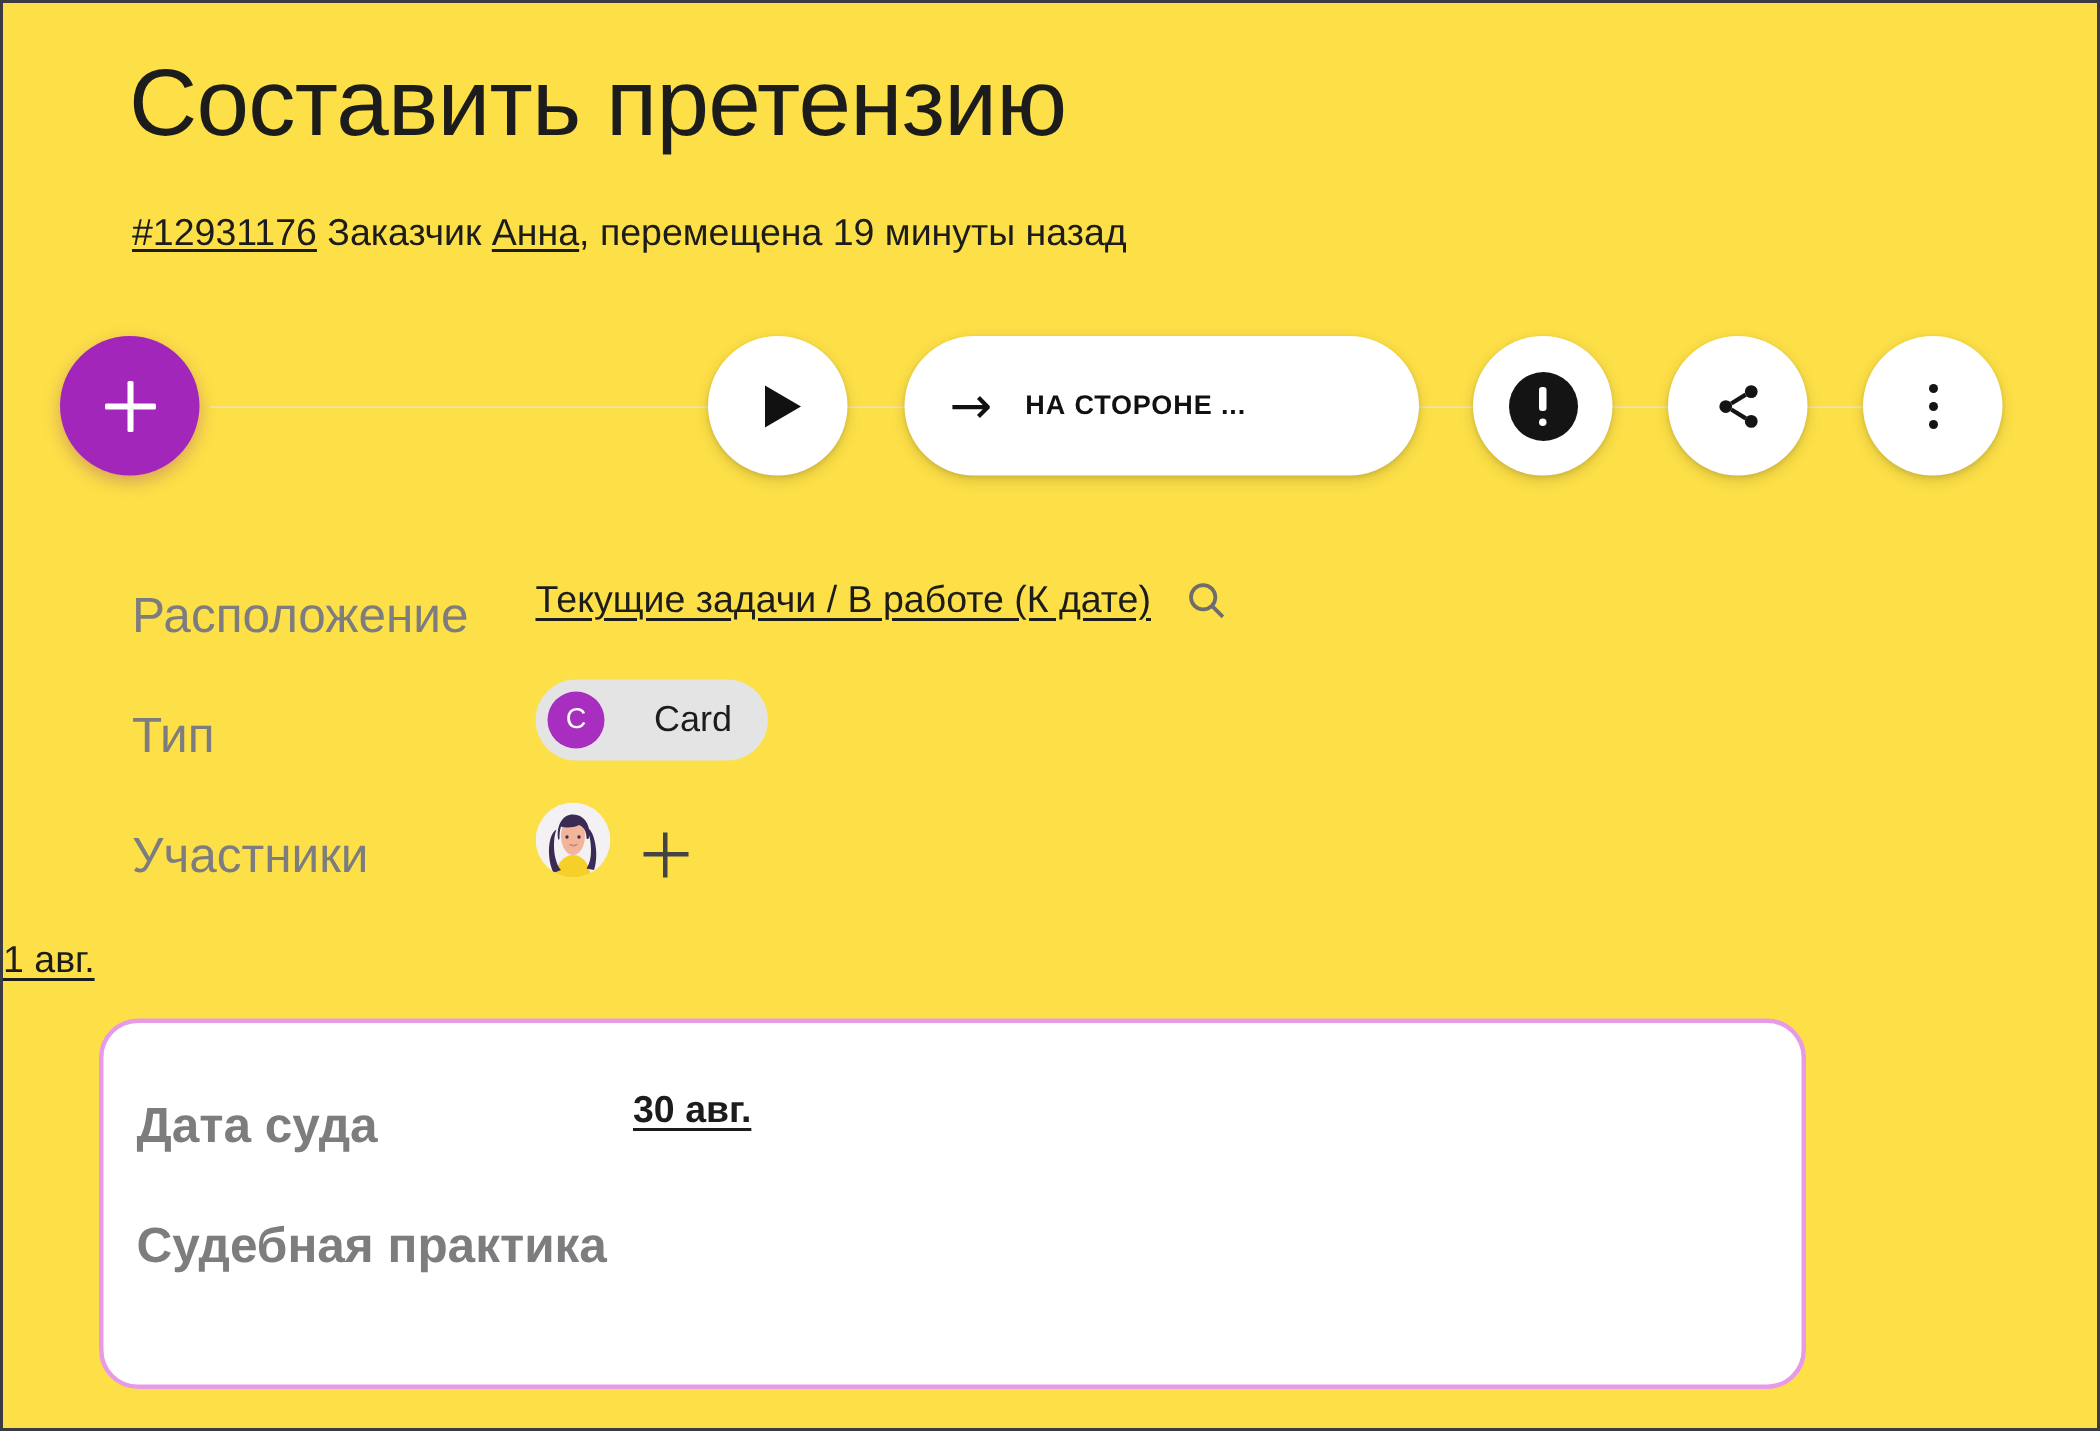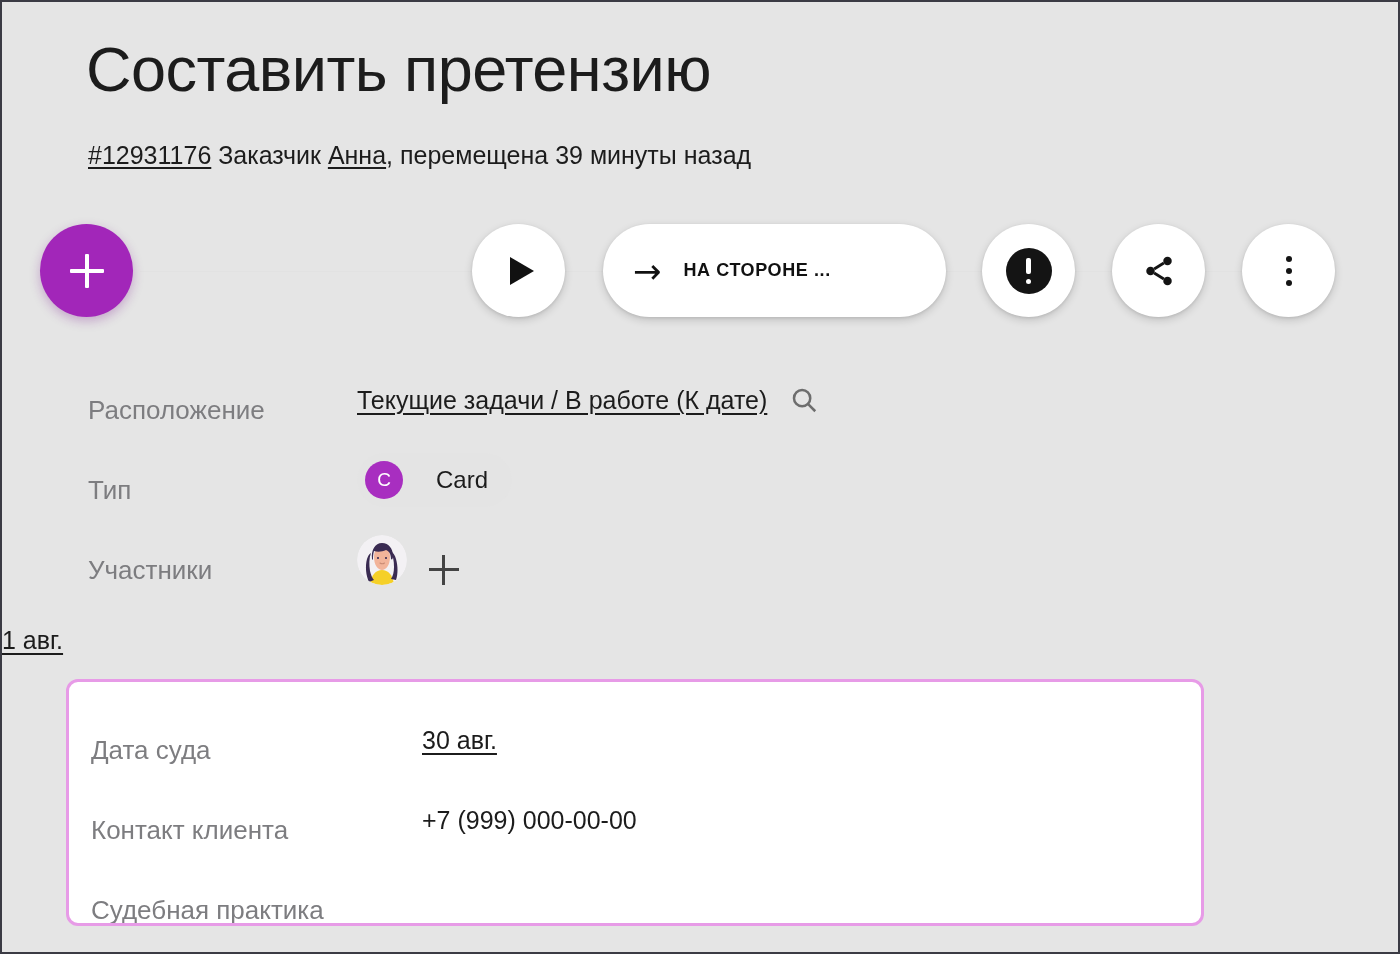--- a/index.html
+++ b/index.html
@@ -10,21 +10,21 @@
   body {
     font-family: "Liberation Sans", sans-serif;
     -webkit-font-smoothing: antialiased;
   }
   .screen {
     position: relative;
     width: 1400px;
     height: 954px;
     box-sizing: border-box;
     border: 2px solid #3b3b44;
-    background: #e5e5e5;
+    background: #fde047;
     overflow: hidden;
   }
   .inner {
     position: absolute;
     left: 0; top: 0;
     width: 1396px;
     height: 950px;
     overflow: hidden;
   }
 
@@ -188,21 +188,21 @@
   .row {
     position: relative;
     display: flex;
     align-items: center;
     height: 80px;
   }
   .row-label {
     width: 355px;
     padding-left: 86px;
     box-sizing: border-box;
-    font-size: 26px;
+    font-size: 33px;
     color: #7d7d80;
     white-space: nowrap;
     margin-top: 20px;
   }
   .row-value {
     flex: 1;
     display: flex;
     align-items: flex-end;
     font-size: 25px;
     color: #1c1c1c;
@@ -267,23 +267,24 @@
 
   
   .highlight {
     position: absolute;
     left: 64px;
     top: 677px;
     width: 1138px;
     height: 247px;
     box-sizing: border-box;
     border: 3px solid #e79be7;
-    border-radius: 12px;
+    border-radius: 26px;
     overflow: hidden;
     background: #ffffff;
+    font-weight: bold;
   }
   .highlight .row { height: 80px; }
   .highlight .row-label { padding-left: 22px; width: 353px; }
   .highlight-rows {
     position: absolute;
     left: 0;
     top: 18px;
     width: 100%;
   }
   .url-clip {
@@ -293,21 +294,21 @@
   }
 </style>
 </head>
 <body>
 
 <div class="screen">
  <div class="inner">
 
   <div class="page-title">Составить претензию</div>
 
-  <div class="subtitle"><a class="lnk" href="#">#12931176</a> <span>Заказчик</span> <a class="lnk" href="#">Анна</a><span>, перемещена 39 минуты назад</span></div>
+  <div class="subtitle"><a class="lnk" href="#">#12931176</a> <span>Заказчик</span> <a class="lnk" href="#">Анна</a><span>, перемещена 19 минуты назад</span></div>
 
   <div class="toolbar">
     <div class="connector"></div>
 
     <div class="tb-btn tb-circle add-btn">
       <span class="add-plus"></span>
     </div>
 
     <div class="tb-btn tb-circle play-btn">
       <span class="play-tri"></span>
@@ -401,26 +402,20 @@
   <div class="highlight">
     <div class="highlight-rows">
 
       <div class="row">
         <div class="row-label">Дата суда</div>
         <div class="row-value">
           <a class="link-underline" href="#">30 авг.</a>
         </div>
       </div>
 
-      <div class="row">
-        <div class="row-label">Контакт клиента</div>
-        <div class="row-value">
-          <span>+7 (999) 000-00-00</span>
-        </div>
-      </div>
 
       <div class="row">
         <div class="row-label">Судебная практика</div>
       </div>
     </div>
   </div>
 
  </div>
 </div>
 

